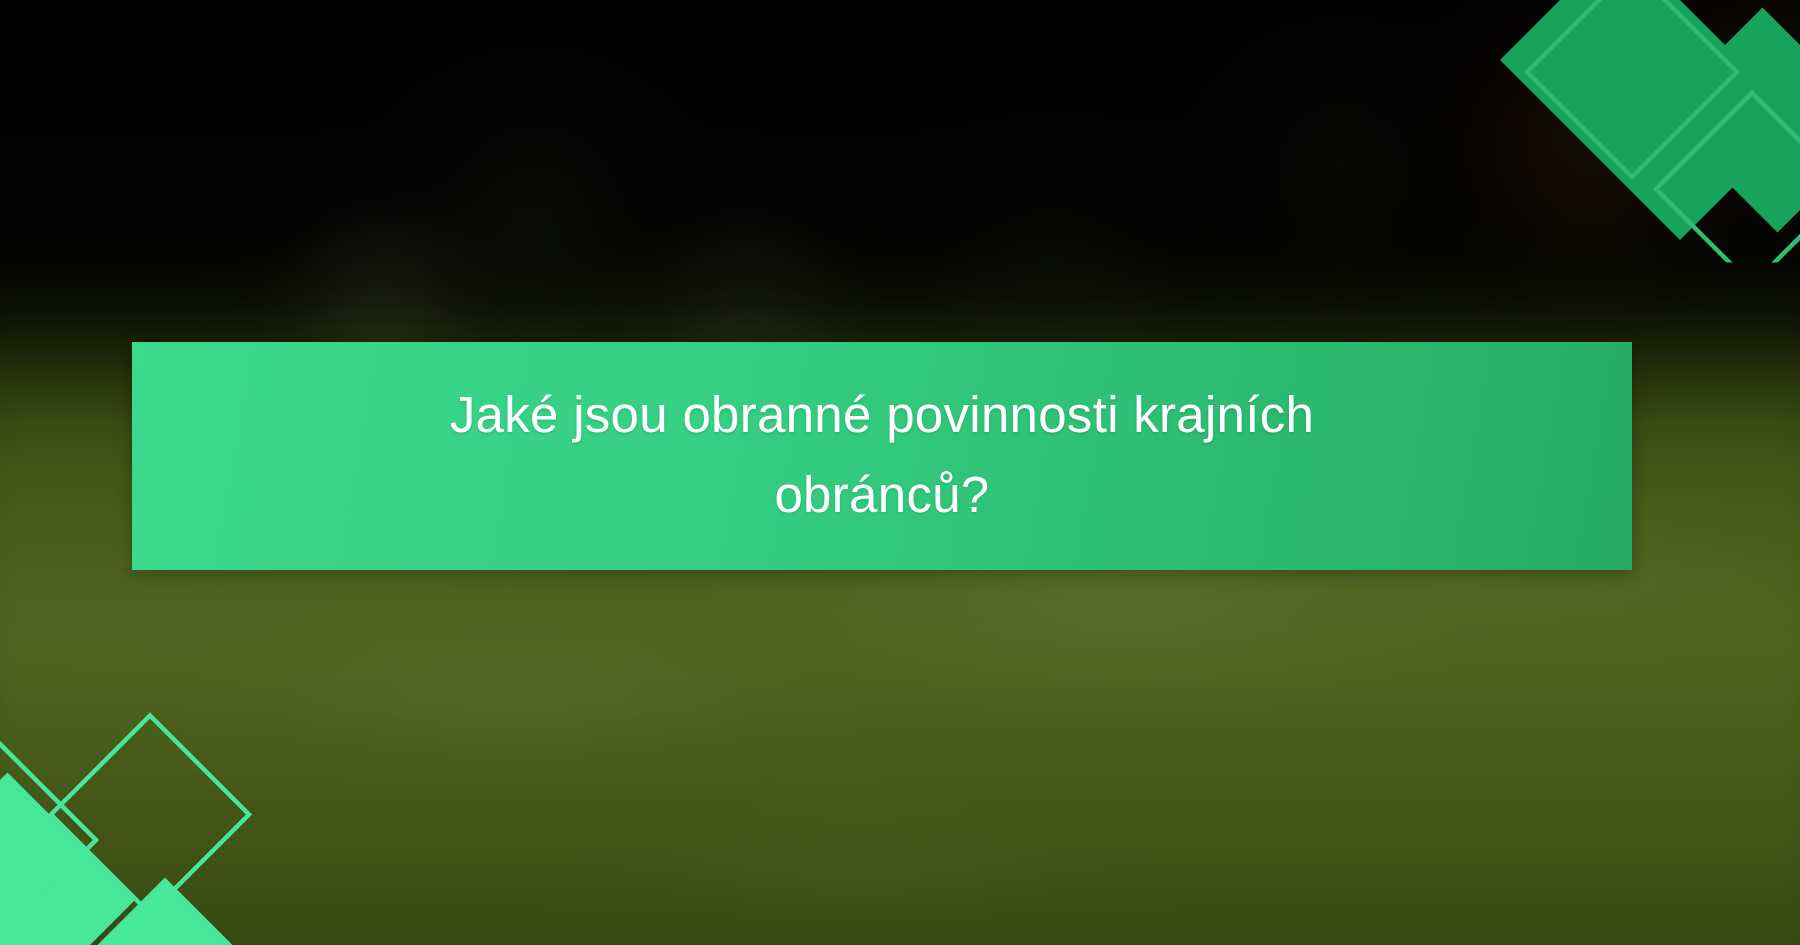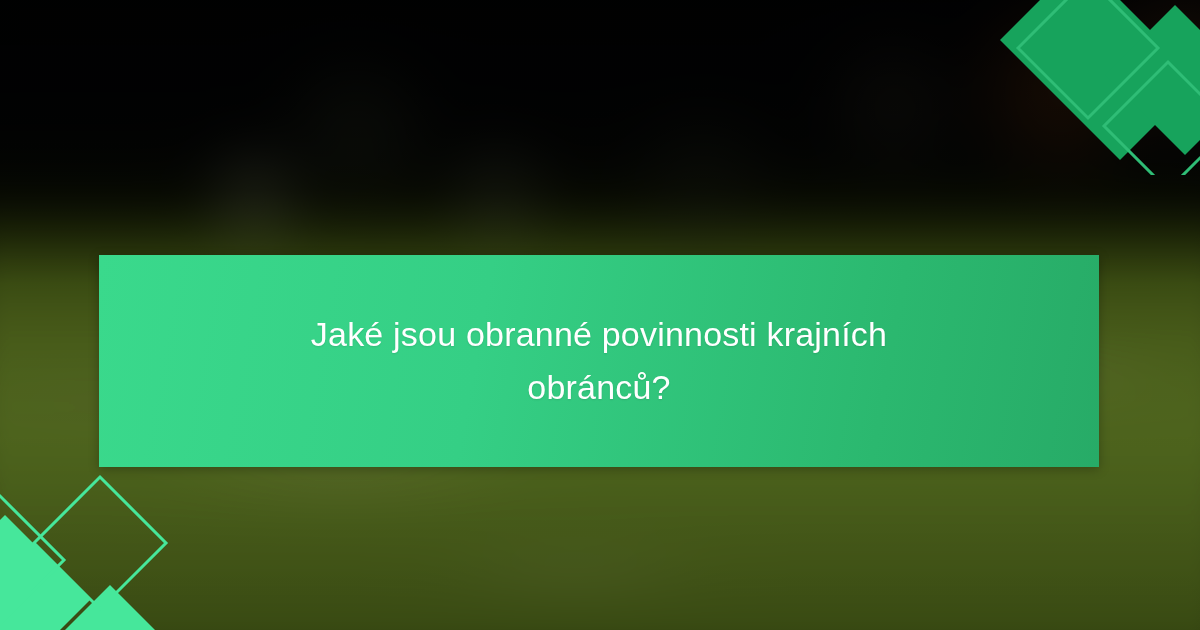--- a/index.html
+++ b/index.html
@@ -66,32 +66,31 @@
     pointer-events: none;
   }
   .deco svg { display: block; }
 
   .deco-tr { top: 0; right: 0; }
   .deco-bl { bottom: 0; left: 0; }
 
   
   #quote-banner {
     position: absolute;
-    left: 99px;
+    left: 88px;
     top: 228px;
     width: 1000px;
-    height: 212px;
+    height: 152px;
     background: linear-gradient(100deg, #3ad98c 0%, #35cf85 38%, #2bb86f 78%, #27ab67 100%);
     box-shadow: 0 2px 10px rgba(0,0,0,0.28);
     display: flex;
     align-items: center;
     justify-content: center;
     box-sizing: border-box;
     padding: 0 60px;
-    margin-top: 27px;
   }
   #quote-text {
     color: #ffffff;
     font-size: 34px;
     line-height: 1.55;
     text-align: center;
     font-weight: 400;
     letter-spacing: 0.2px;
     max-width: 700px;
     text-shadow: 0 1px 2px rgba(0,0,0,0.10);

